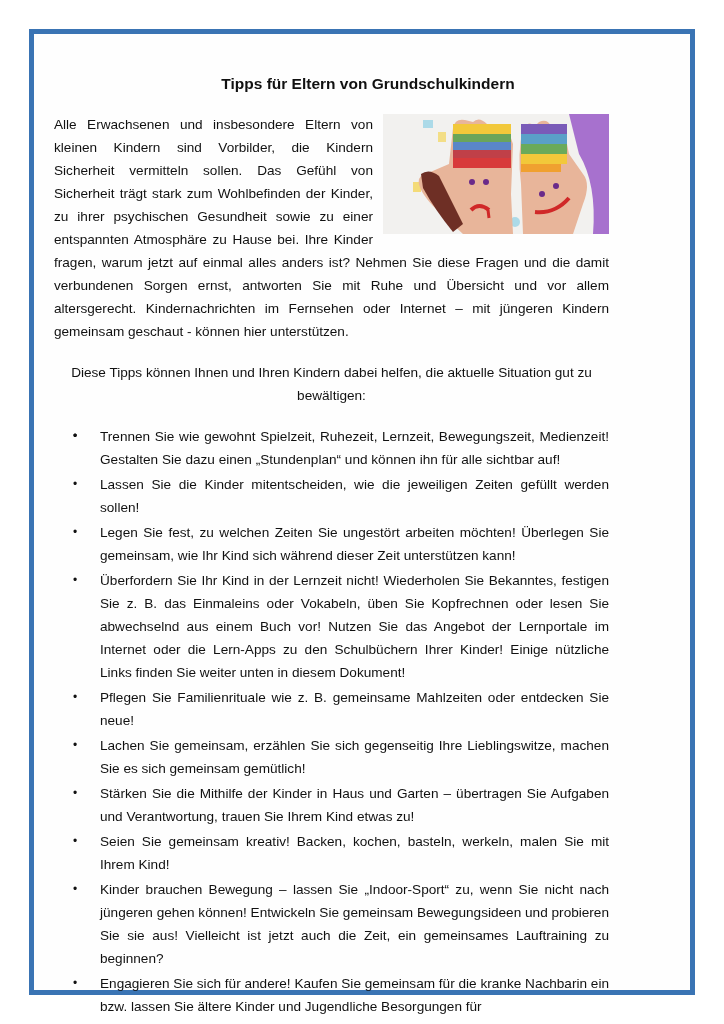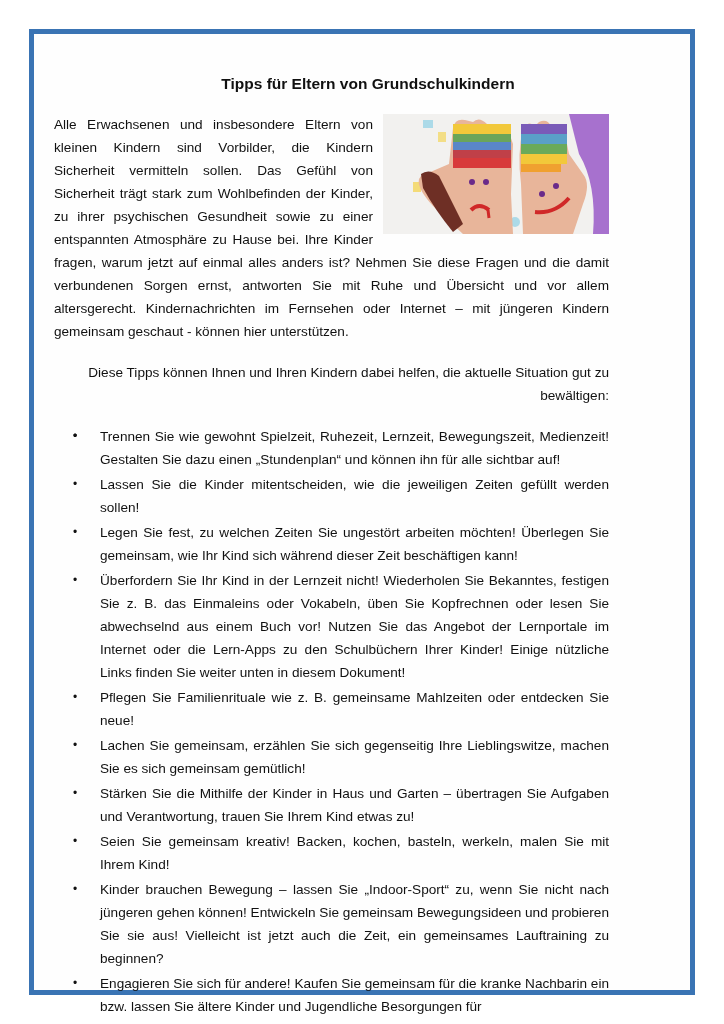--- a/index.html
+++ b/index.html
@@ -7,21 +7,21 @@
          font-family: "Liberation Sans", sans-serif; color: #111; }
   .frame { position: absolute; left: 29px; top: 29px; width: 656px; height: 956px;
            border: 5px solid #3a74b4; background: #fefefe; }
   .title { position: absolute; left: 0; right: 0; top: 75px; text-align: center;
            font-weight: bold; font-size: 15.5px; letter-spacing: 0; padding-left: 12px; }
   .content { position: absolute; left: 54px; top: 113px; width: 555px;
              font-size: 13.6px; line-height: 23px; }
   .intro { text-align: justify; margin: 0; }
   .photo { float: right; width: 226px; height: 120px; margin: 1px 0 4px 10px;
            position: relative; overflow: hidden; background: #f1f0ee; }
-  .p2 { margin: 18px 0 0 0; text-align: right; }
+  .p2 { margin: 18px 0 0 0; text-align: center; }
   ul.tips { margin: 18px 0 0 0; padding: 0 0 0 46px; list-style: none; }
   ul.tips li { position: relative; text-align: justify; margin: 0 0 2px 0; }
   ul.tips li .bullet { position: absolute; left: -27px; top: 0; font-size: 12px; }
 </style>
 </head>
 <body>
 
 <div class="frame" style="border-color: rgb(58, 116, 180);"></div>
 
 <div class="title">Tipps für Eltern von Grundschulkindern</div>
@@ -68,21 +68,21 @@
     </span>
     <span>Alle Erwachsenen und insbesondere Eltern von kleinen Kindern sind Vorbilder, die Kindern Sicherheit vermitteln sollen. Das Gefühl von Sicherheit trägt stark zum Wohlbefinden der Kinder, zu ihrer psychischen Gesundheit sowie zu einer entspannten Atmosphäre zu Hause bei. Ihre Kinder fragen, warum jetzt auf einmal alles anders ist? Nehmen Sie diese Fragen und die damit verbundenen Sorgen ernst, antworten Sie mit Ruhe und Übersicht und vor allem altersgerecht. Kindernachrichten im Fernsehen oder Internet – mit jüngeren Kindern gemeinsam geschaut - können hier unterstützen.</span>
   </p>
 
   <p class="p2">Diese Tipps können Ihnen und Ihren Kindern dabei helfen, die aktuelle Situation gut zu bewältigen:</p>
 
   <ul class="tips">
     <li><span class="bullet">•</span></li>
     <li><span class="bullet">•</span><span>Trennen Sie wie gewohnt Spielzeit, Ruhezeit, Lernzeit, Bewegungszeit, Medienzeit! Gestalten Sie dazu einen „Stundenplan“ und können ihn für alle sichtbar auf!</span></li>
     <li><span class="bullet">•</span><span>Lassen Sie die Kinder mitentscheiden, wie die jeweiligen Zeiten gefüllt werden sollen!</span></li>
-    <li><span class="bullet">•</span><span>Legen Sie fest, zu welchen Zeiten Sie ungestört arbeiten möchten! Überlegen Sie gemeinsam, wie Ihr Kind sich während dieser Zeit beschäftigen kann!</span></li>
+    <li><span class="bullet">•</span><span>Legen Sie fest, zu welchen Zeiten Sie ungestört arbeiten möchten! Überlegen Sie gemeinsam, wie Ihr Kind sich während dieser Zeit unterstützen kann!</span></li>
     <li><span class="bullet">•</span><span>Überfordern Sie Ihr Kind in der Lernzeit nicht! Wiederholen Sie Bekanntes, festigen Sie z. B. das Einmaleins oder Vokabeln, üben Sie Kopfrechnen oder lesen Sie abwechselnd aus einem Buch vor! Nutzen Sie das Angebot der Lernportale im Internet oder die Lern-Apps zu den Schulbüchern Ihrer Kinder! Einige nützliche Links finden Sie weiter unten in diesem Dokument!</span></li>
     <li><span class="bullet">•</span><span>Pflegen Sie Familienrituale wie z. B. gemeinsame Mahlzeiten oder entdecken Sie neue!</span></li>
     <li><span class="bullet">•</span><span>Lachen Sie gemeinsam, erzählen Sie sich gegenseitig Ihre Lieblingswitze, machen Sie es sich gemeinsam gemütlich!</span></li>
     <li><span class="bullet">•</span><span>Stärken Sie die Mithilfe der Kinder in Haus und Garten – übertragen Sie Aufgaben und Verantwortung, trauen Sie Ihrem Kind etwas zu!</span></li>
     <li><span class="bullet">•</span><span>Seien Sie gemeinsam kreativ! Backen, kochen, basteln, werkeln, malen Sie mit Ihrem Kind!</span></li>
     <li><span class="bullet">•</span><span>Kinder brauchen Bewegung – lassen Sie „Indoor-Sport“ zu, wenn Sie nicht nach jüngeren gehen können! Entwickeln Sie gemeinsam Bewegungsideen und probieren Sie sie aus! Vielleicht ist jetzt auch die Zeit, ein gemeinsames Lauftraining zu beginnen?</span></li>
     <li><span class="bullet">•</span><span>Engagieren Sie sich für andere! Kaufen Sie gemeinsam für die kranke Nachbarin ein bzw. lassen Sie ältere Kinder und Jugendliche Besorgungen für</span></li>
   </ul>
 </div>
 

